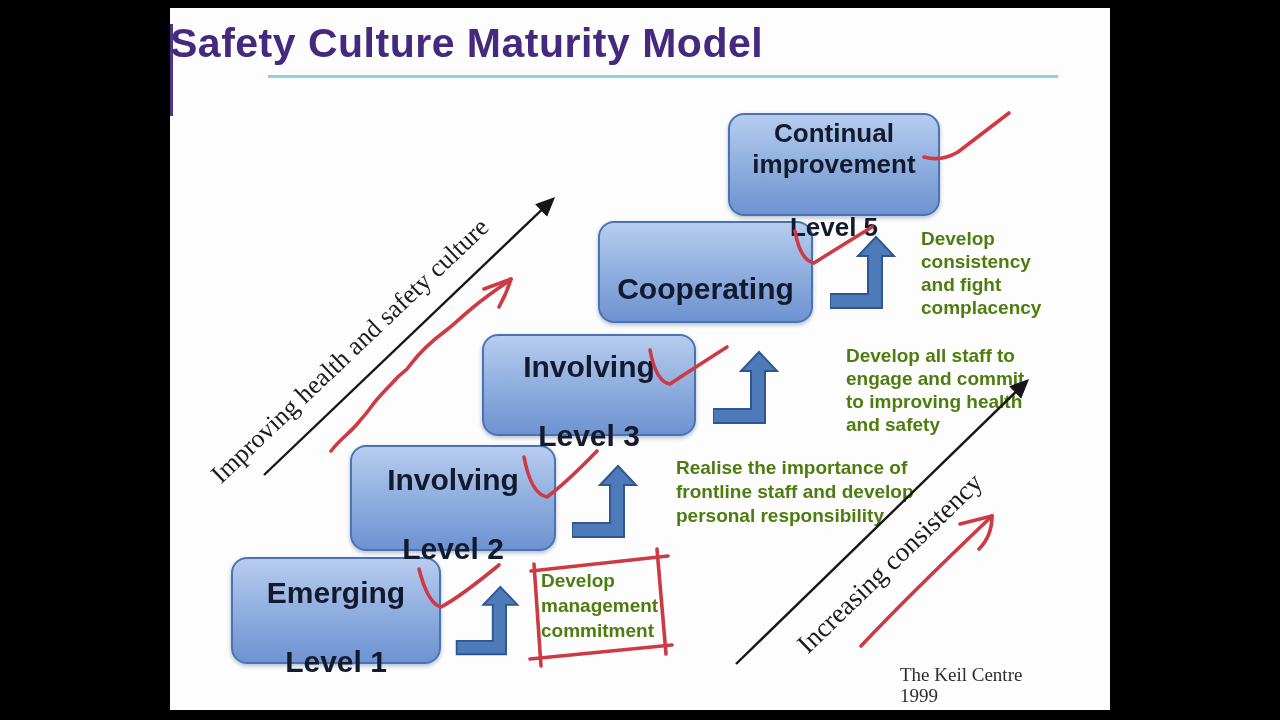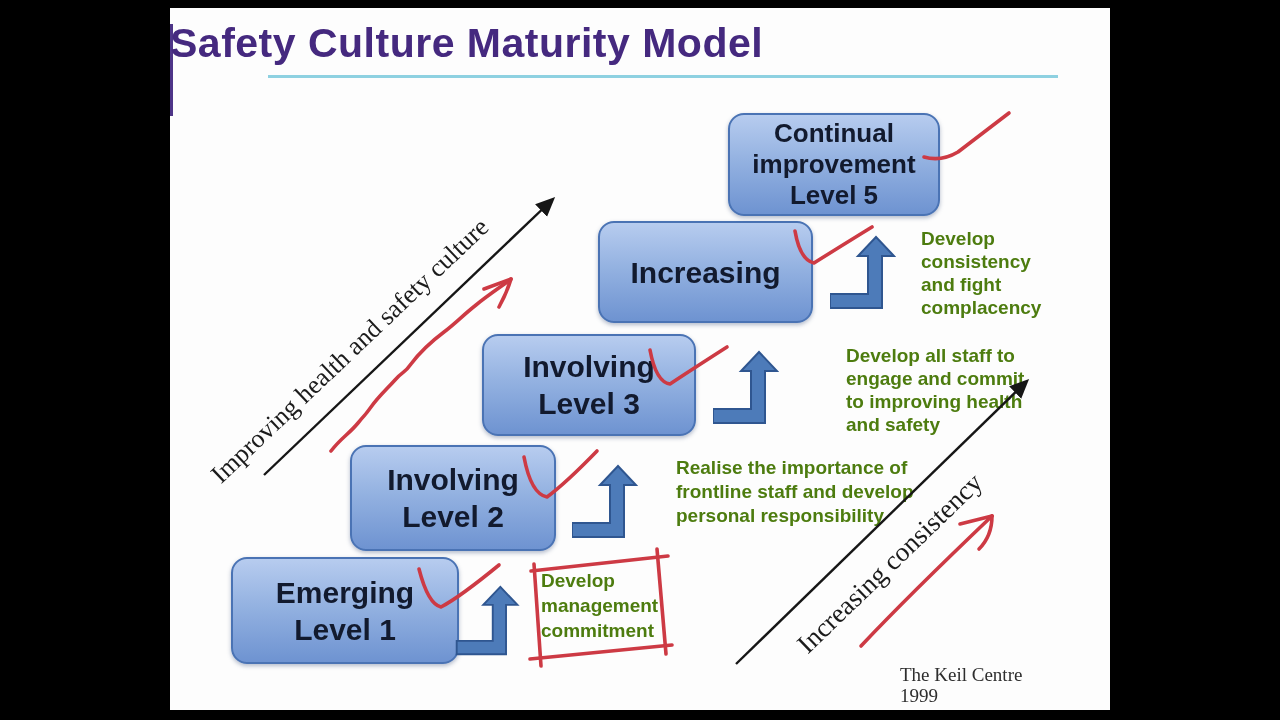--- a/index.html
+++ b/index.html
@@ -25,21 +25,21 @@
     background:#8ed1e1;
   }
   .level-box {
     position:absolute; box-sizing:border-box;
     border:2px solid #4a73b4; border-radius:16px;
     background:linear-gradient(180deg,#b7ccef 0%, #94b2e1 45%, #6e93d1 100%);
     display:flex; flex-direction:column; align-items:center; justify-content:center;
     text-align:center; color:#121a2e;
     box-shadow:0 2px 4px rgba(70,90,130,0.4);
   }
-  .level-box span { display:block; font-weight:600; font-size:30px; line-height:37px; }
+  .level-box span { display:block; font-weight:600; font-size:30px; line-height:37px;margin-top:32px; }
   .level-box.small span { font-size:26px; line-height:31px; }
   .level-box.small .level-name { max-width:190px; }
   .step-arrow { position:absolute; }
   .desc {
     position:absolute; font-size:19px; font-weight:600; color:#4d7c0f;
     line-height:24px; white-space:pre-line;
   }
   .axis-label {
     position:absolute; font-family:"Liberation Serif", serif; color:#1b1b1b;
     text-align:center; white-space:nowrap;
@@ -63,34 +63,34 @@
 <body>
 
 <div id="screen">
 
   <div class="slide"></div>
   <div class="edge-accent"></div>
 
   <div class="title">Safety Culture Maturity Model</div>
   <div class="title-underline"></div>
 
-  <div class="level-box" style="left:231px; top:557px; width:228px; height:107px;justify-content:center;">
+  <div class="level-box" style="left:231px; top:557px; width:210px; height:107px;justify-content:center;">
     <span class="level-name">Emerging</span>
     <span class="level-tag">Level 1</span>
   </div>
   <div class="level-box" style="left:350px; top:445px; width:206px; height:106px;">
     <span class="level-name">Involving</span>
     <span class="level-tag">Level 2</span>
   </div>
   <div class="level-box" style="left:482px; top:334px; width:214px; height:102px;">
     <span class="level-name">Involving</span>
     <span class="level-tag">Level 3</span>
   </div>
   <div class="level-box" style="left:598px; top:221px; width:215px; height:102px;">
-    <span class="level-name">Increasing</span>
+    <span class="level-name">Cooperating</span>
   </div>
   <div class="level-box small" style="left:728px; top:113px; width:212px; height:103px;">
     <span class="level-name">Continual improvement</span>
     <span class="level-tag">Level 5</span>
   </div>
 
   <svg class="step-arrow" style="left:455px; top:584px;" width="66" height="74" viewBox="0 0 66 78">
     <polygon points="0,60 38,60 38,22 28,22 46,3 64,22 52,22 52,74 0,74" fill="#4d7bb9" stroke="#2f5690" stroke-width="2"></polygon>
   </svg>
   <svg class="step-arrow" style="left:572px; top:463px;" width="66" height="78" viewBox="0 0 66 78">

